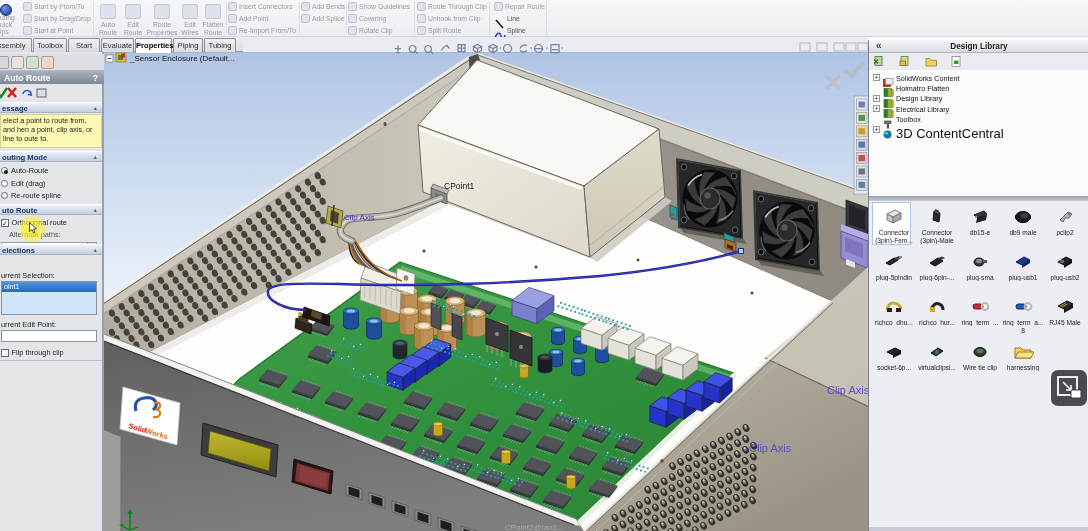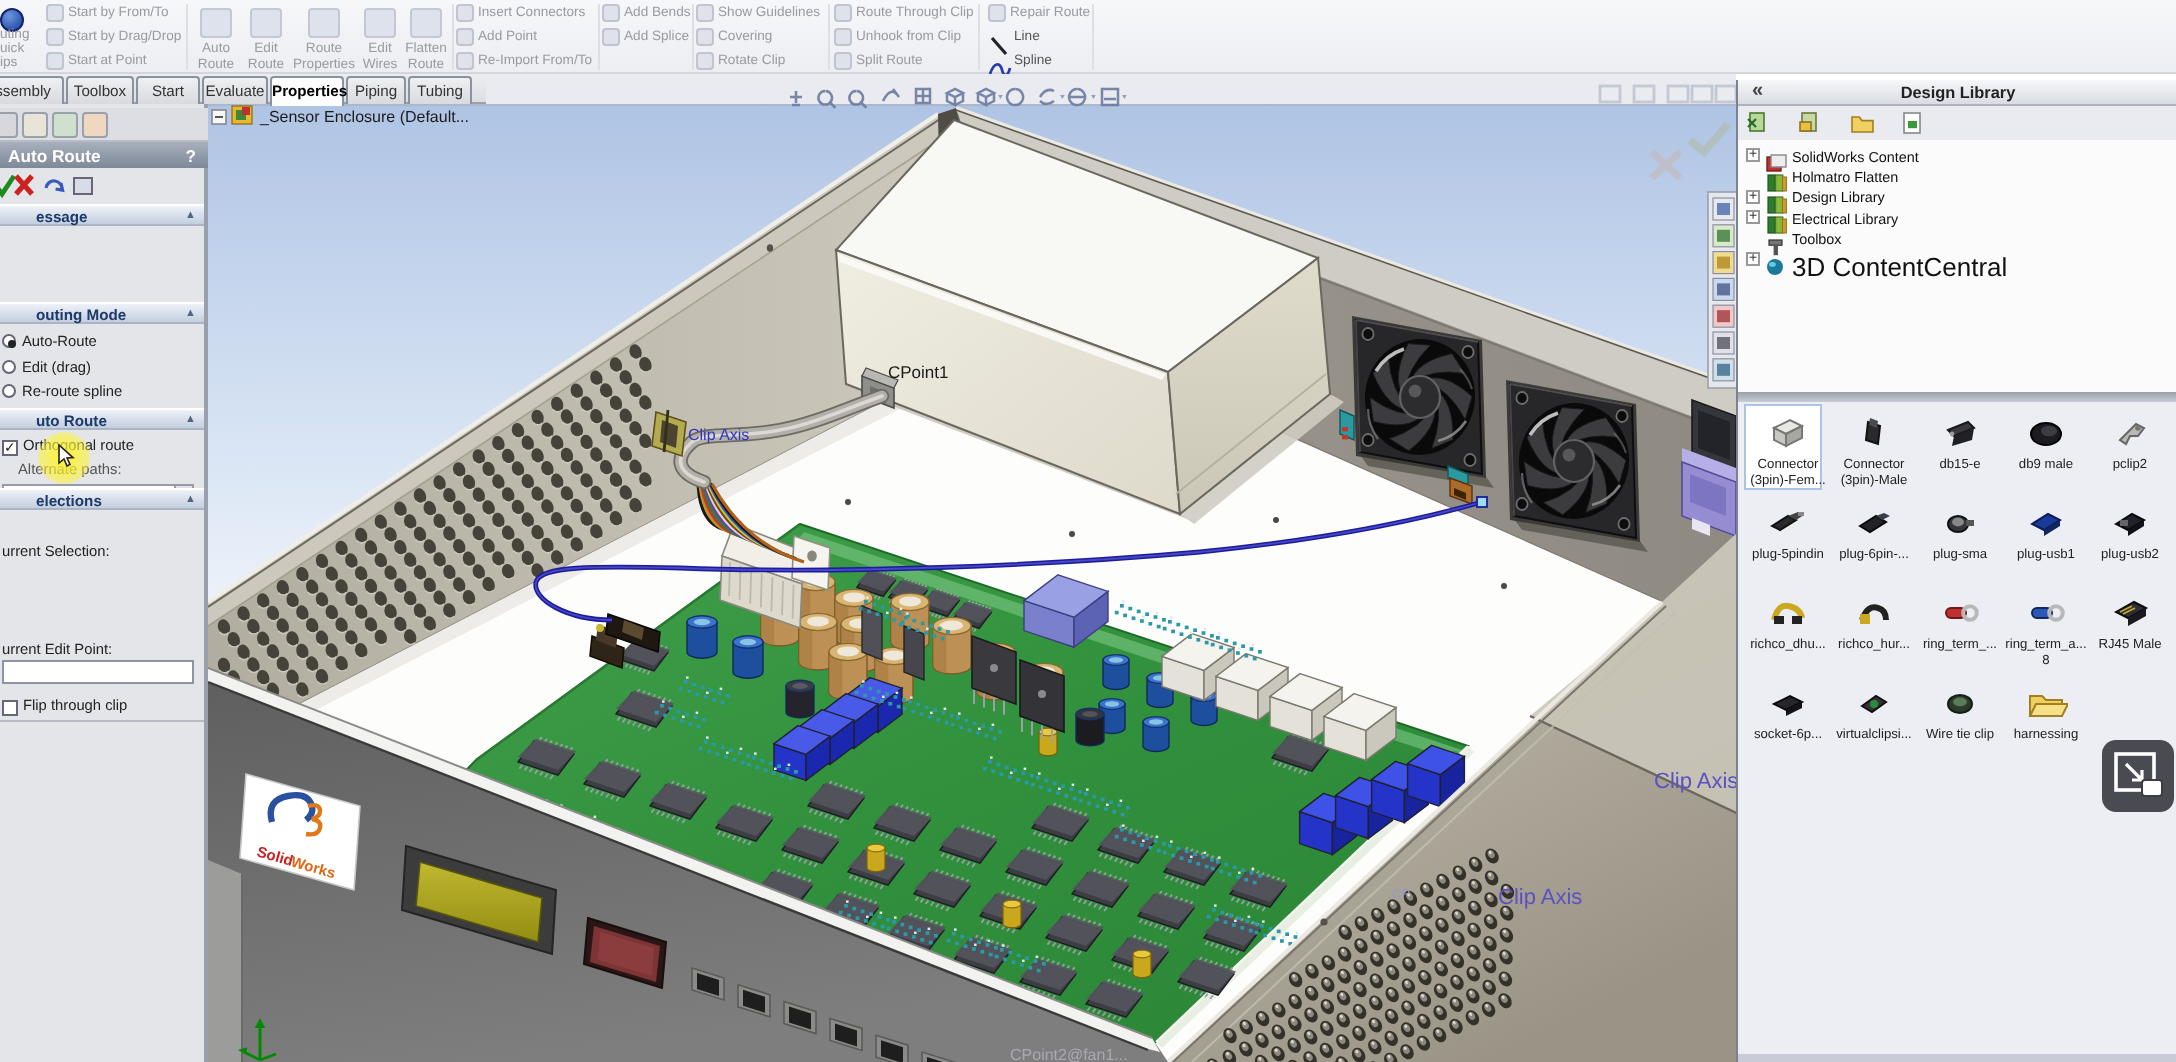--- a/index.html
+++ b/index.html
@@ -10,21 +10,21 @@
 .rbi{position:absolute;width:16px;height:15px;background:#dde2ec;border:1px solid #c4c8d4;border-radius:2px}
 .rsep{position:absolute;top:2px;height:33px;border-left:1px solid #dddfe5}
 #tabbar{position:absolute;left:0;top:37px;width:243px;height:15px;background:linear-gradient(#ecedf0,#dcdee3);border-bottom:1px solid #9aa0ab;z-index:5}
 .tab{position:absolute;top:1px;height:14px;font-size:7.6px;color:#333;text-align:center;line-height:14px;background:linear-gradient(#eff0f2,#d8dadf);border:1px solid #8a92a0;border-bottom:none;border-radius:2px 2px 0 0}
 .tab.act{background:#fdfdfe;font-weight:bold;color:#000;height:15px;z-index:2}
 #lp{position:absolute;left:0;top:52px;width:104px;height:479px;background:#e4e5e9;border-right:2px solid #9aa0ab}
 #lptabs{position:absolute;left:0;top:2px;width:104px;height:17px;background:#dcdee4;border-bottom:1px solid #b8bcc6}
 .lpt{position:absolute;top:2px;width:13px;height:13px;border:1px solid #9aa0ac;border-radius:2px}
 #lptitle{position:absolute;left:0;top:19px;width:104px;height:13px;background:linear-gradient(#a8b0bc,#7e8898);color:#fff;font-weight:bold;font-size:8.6px;padding:1.5px 0 0 4px}
 #lpbtns{position:absolute;left:0;top:33px;width:104px;height:15px}
-.lph{position:absolute;left:0;width:102px;height:11px;background:linear-gradient(#eef2f8,#c3cedf);color:#1c3a6a;font-weight:bold;font-size:7.6px;padding:1px 0 0 18px;border-top:1px solid #fff;border-bottom:1px solid #aab4c4}
+.lph{position:absolute;left:0;width:102px;height:11px;background:linear-gradient(#eef2f8,#c3cedf);color:#1c3a6a;font-weight:bold;font-size:7.6px;padding:1px 0 0 2px;border-top:1px solid #fff;border-bottom:1px solid #aab4c4}
 .chev{position:absolute;right:4px;top:1.5px;font-size:5.5px;color:#55677f}
 #msg{position:absolute;left:0;top:62px;width:102px;height:34px;background:#fbf8b4;border:1px solid #d8d490;font-size:7.2px;color:#222;padding:1px 2px;line-height:1.25}
 .lrow{position:absolute;left:1px;font-size:7.4px;color:#222;white-space:nowrap}
 .rdot{display:inline-block;width:7px;height:7px;border-radius:50%;border:1px solid #667;background:#fff;margin-right:3px;vertical-align:-1px;position:relative}
 .rin{position:absolute;left:1.5px;top:1.5px;width:4px;height:4px;border-radius:50%;background:#222}
 .cb{display:inline-block;width:7.5px;height:7.5px;border:1px solid #667;background:#fff;font-size:7px;line-height:7px;margin-right:3px;vertical-align:-1px;color:#222}
 #spin{position:absolute;left:1px;top:190px;width:96px;height:12px;background:#fff;border:1px solid #99a;font-size:7px;color:#555;text-align:center;line-height:11px}
 #spinb{position:absolute;right:0px;top:0px;width:9px;height:11px;background:#dfe2ea;border-left:1px solid #99a;font-size:3.5px;line-height:5px;color:#446}
 #selbox{position:absolute;left:1px;top:229px;width:96px;height:34px;background:#cfe6fa;border:1px solid #8a94a4}
 #selrow{width:100%;height:10px;background:linear-gradient(#4a94e0,#2468c4);color:#fff;font-size:7.2px;padding-left:2px}
@@ -2208,30 +2208,34 @@
         <div class="lpt" style="left:41px;background:#f0d8c0"></div>
       </div>
       <div id="lptitle">Auto Route<span style="position:absolute;right:6px;color:#fff">?</span></div>
       <div id="lpbtns"><svg width="104" height="15">
           <path d="M -2 8 l 3 4 l 6 -9" stroke="#1e8a1e" stroke-width="2.4" fill="none"></path>
           <path d="M 8 3 l 8 9 m 0 -9 l -8 9" stroke="#cc2222" stroke-width="2.6" fill="none"></path>
           <path d="M 23 9 a 4 4 0 1 1 8 1 m -0.5 -3.5 l 0.8 3.6 l -3.5 -0.6" stroke="#3a5ac0" stroke-width="1.6" fill="none"></path>
           <rect x="37" y="4" width="9" height="8" fill="#d8dce8" stroke="#667"></rect>
         </svg></div>
       <div class="lph" style="top:50px">essage<span class="chev">▲</span></div>
+      <div id="msg">elect a point to route from, and hen a point, clip axis, or line to oute to.</div>
       <div class="lph" style="top:99px">outing Mode<span class="chev">▲</span></div>
       <div class="lrow" style="top:114px"><span class="rdot"><span class="rin"></span></span>Auto-Route</div>
       <div class="lrow" style="top:126.5px"><span class="rdot"></span>Edit (drag)</div>
       <div class="lrow" style="top:139px"><span class="rdot"></span>Re-route spline</div>
       <div class="lph" style="top:152px">uto Route<span class="chev">▲</span></div>
       <div class="lrow" style="top:166px"><span class="cb">✓</span>Orthogonal route</div>
       <div class="lrow" style="top:178px;color:#555;padding-left:8px">Alternate paths:</div>
       <div id="spin">N/A<span id="spinb">▲<br>▼</span></div>
       <div class="lph" style="top:192px">elections<span class="chev">▲</span></div>
       <div class="lrow" style="top:219px">urrent Selection:</div>
+      <div id="selbox">
+        <div id="selrow">oint1</div>
+      </div>
       <div class="lrow" style="top:268px">urrent Edit Point:</div>
       <div id="editbox"></div>
       <div class="lrow" style="top:296px"><span class="cb" style="background:#fff;color:#fff">&nbsp;</span>Flip through clip</div>
       <div style="position:absolute;top:308px;left:0;width:100%;border-top:1px solid #b8bcc4"></div>
       <div style="position:absolute;left:19px;top:164px;width:26px;height:26px;border-radius:50%;background:radial-gradient(circle,rgba(255,244,40,0.95) 0%,rgba(255,244,40,0.55) 60%,rgba(255,244,40,0) 100%)"></div>
       <svg style="position:absolute;left:28px;top:170px" width="10" height="13">
         <path d="M 1.5 0.5 L 1.5 9.5 L 4 7.5 L 5.5 11 L 7 10.2 L 5.5 7 L 8.5 6.8 Z" fill="#fff" stroke="#222" stroke-width="0.8"></path>
       </svg>
     </div>
 <div id="rp">

